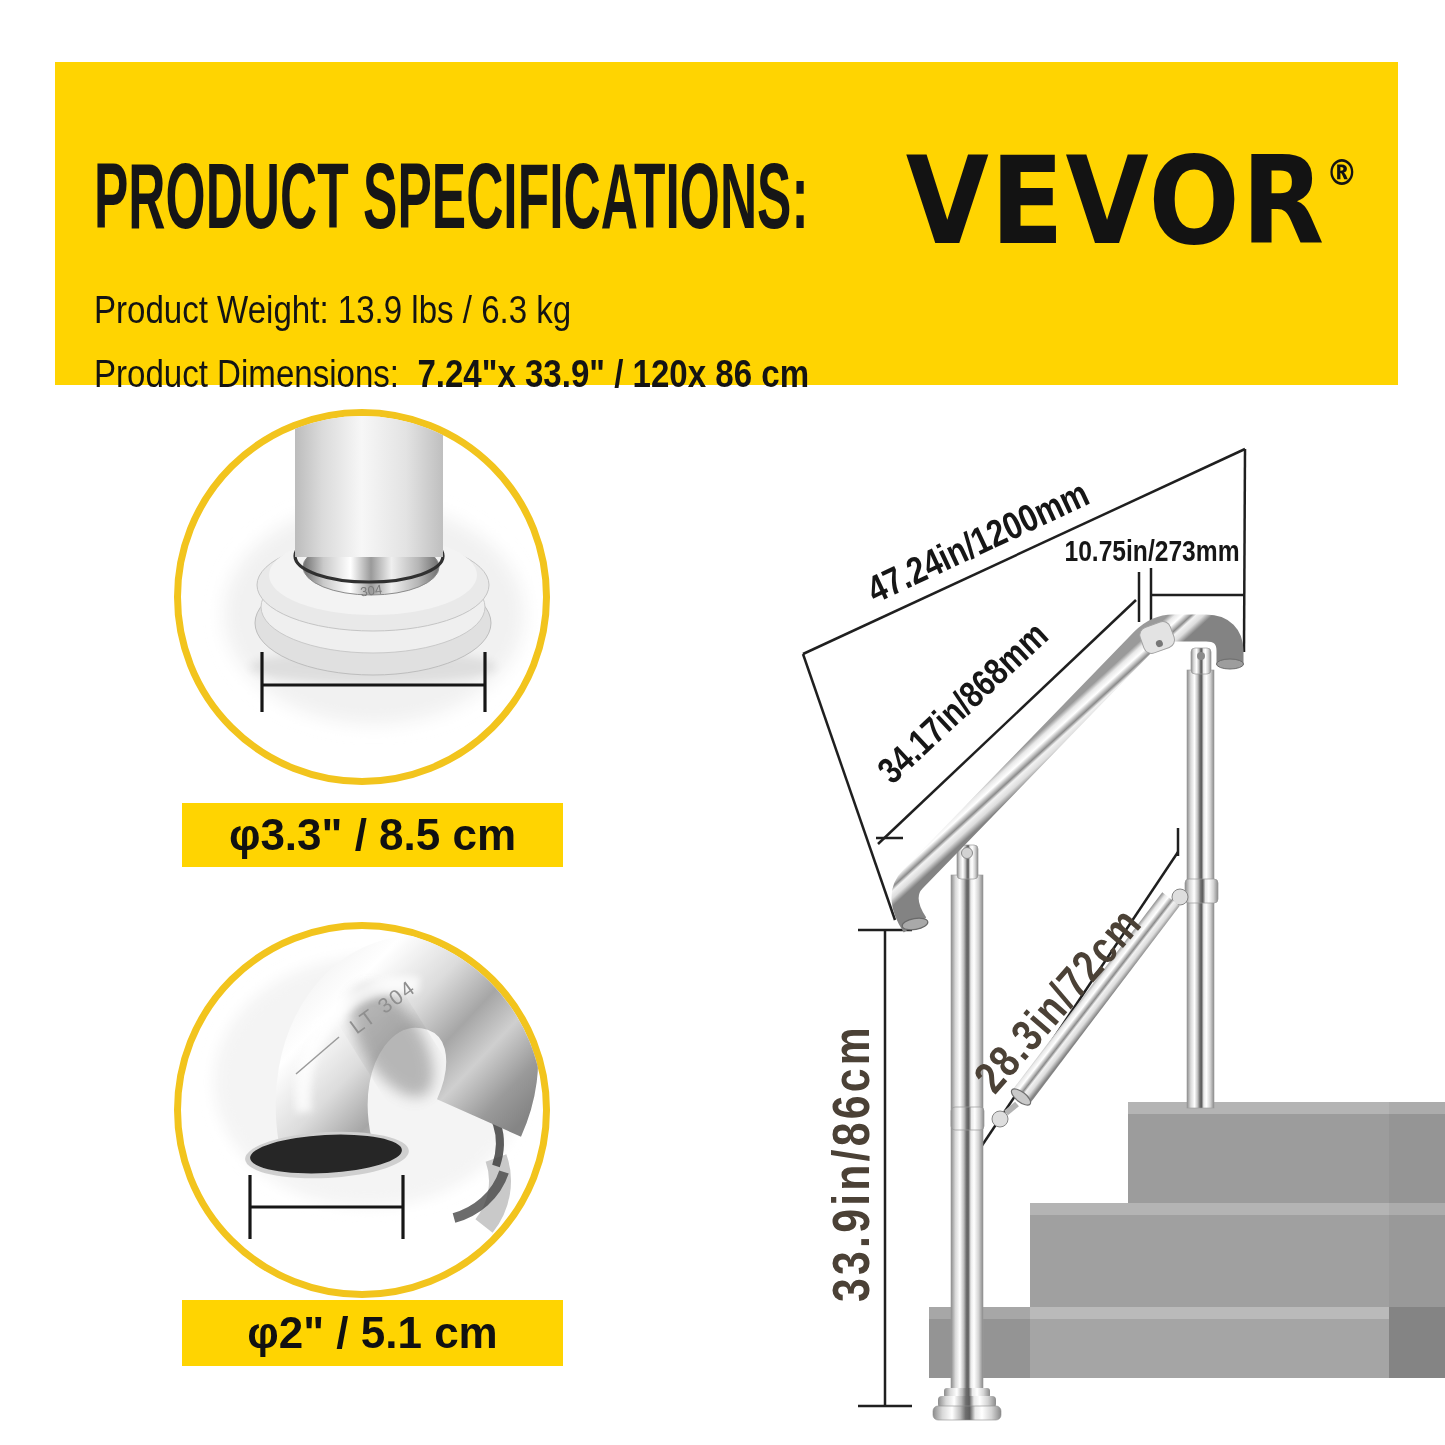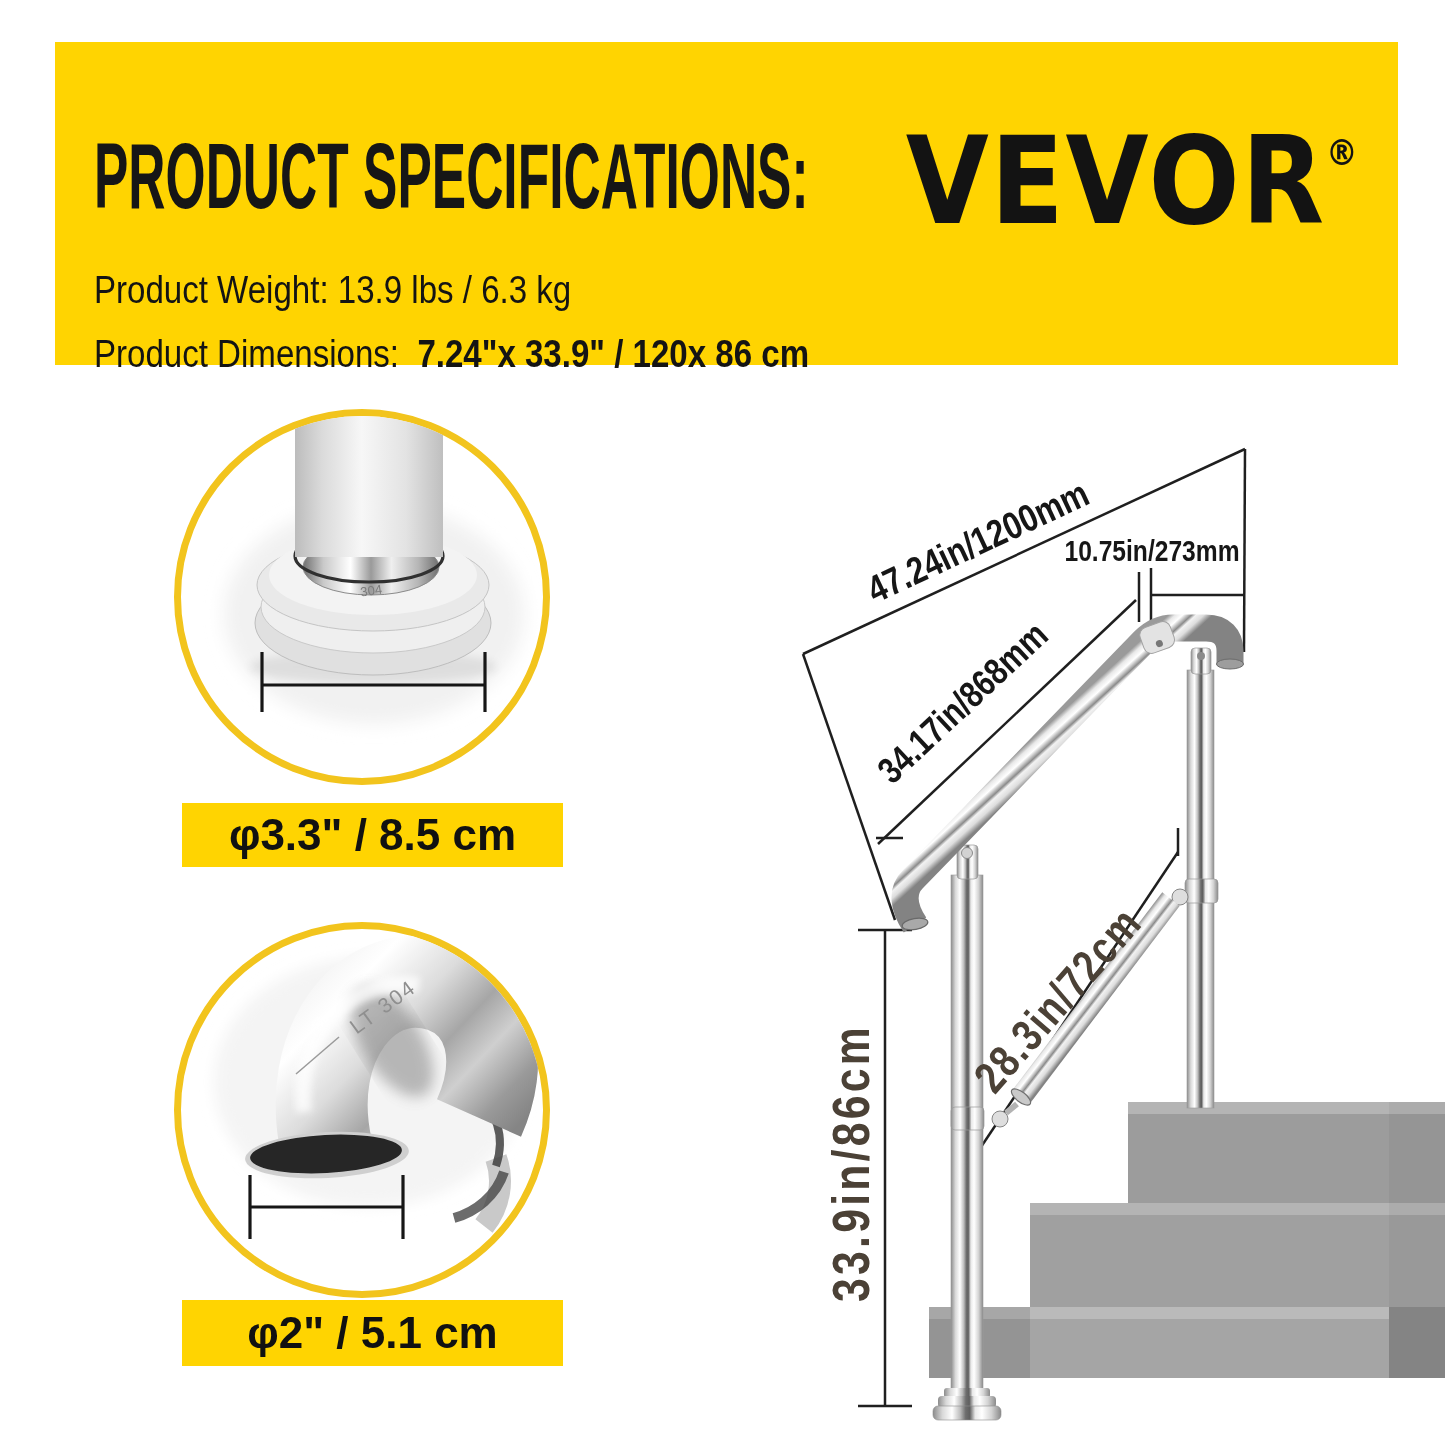--- a/index.html
+++ b/index.html
@@ -1,19 +1,19 @@
 <!DOCTYPE html>
 <html><head>
 <meta charset="utf-8">
 <style>
   html,body{margin:0;padding:0;background:#ffffff;}
   .canvas{position:relative;width:1445px;height:1445px;background:#ffffff;overflow:hidden;
           font-family:"Liberation Sans",sans-serif;}
   
-  .banner{position:absolute;left:55px;top:42px;width:1343px;height:323px;background:#FFD401;}
+  .banner{position:absolute;left:55px;top:62px;width:1343px;height:323px;background:#FFD401;}
   .banner h1{position:absolute;left:39px;top:88px;margin:0;font-size:92px;font-weight:700;
              color:#161616;line-height:1;letter-spacing:0px;white-space:nowrap;
              transform:scaleX(0.56);transform-origin:left center;}
   .spec{position:absolute;left:39px;margin:0;font-size:38px;color:#141414;white-space:nowrap;
         transform:scaleX(0.87);transform-origin:left center;}
   .spec .val-bold{font-weight:700;}
   .s1{top:227px;}
   .s2{top:291px;}
   .logo{position:absolute;right:40px;top:78px;font-family:"DejaVu Sans",sans-serif;
         font-weight:700;font-size:122px;color:#131313;line-height:1;letter-spacing:2px;

